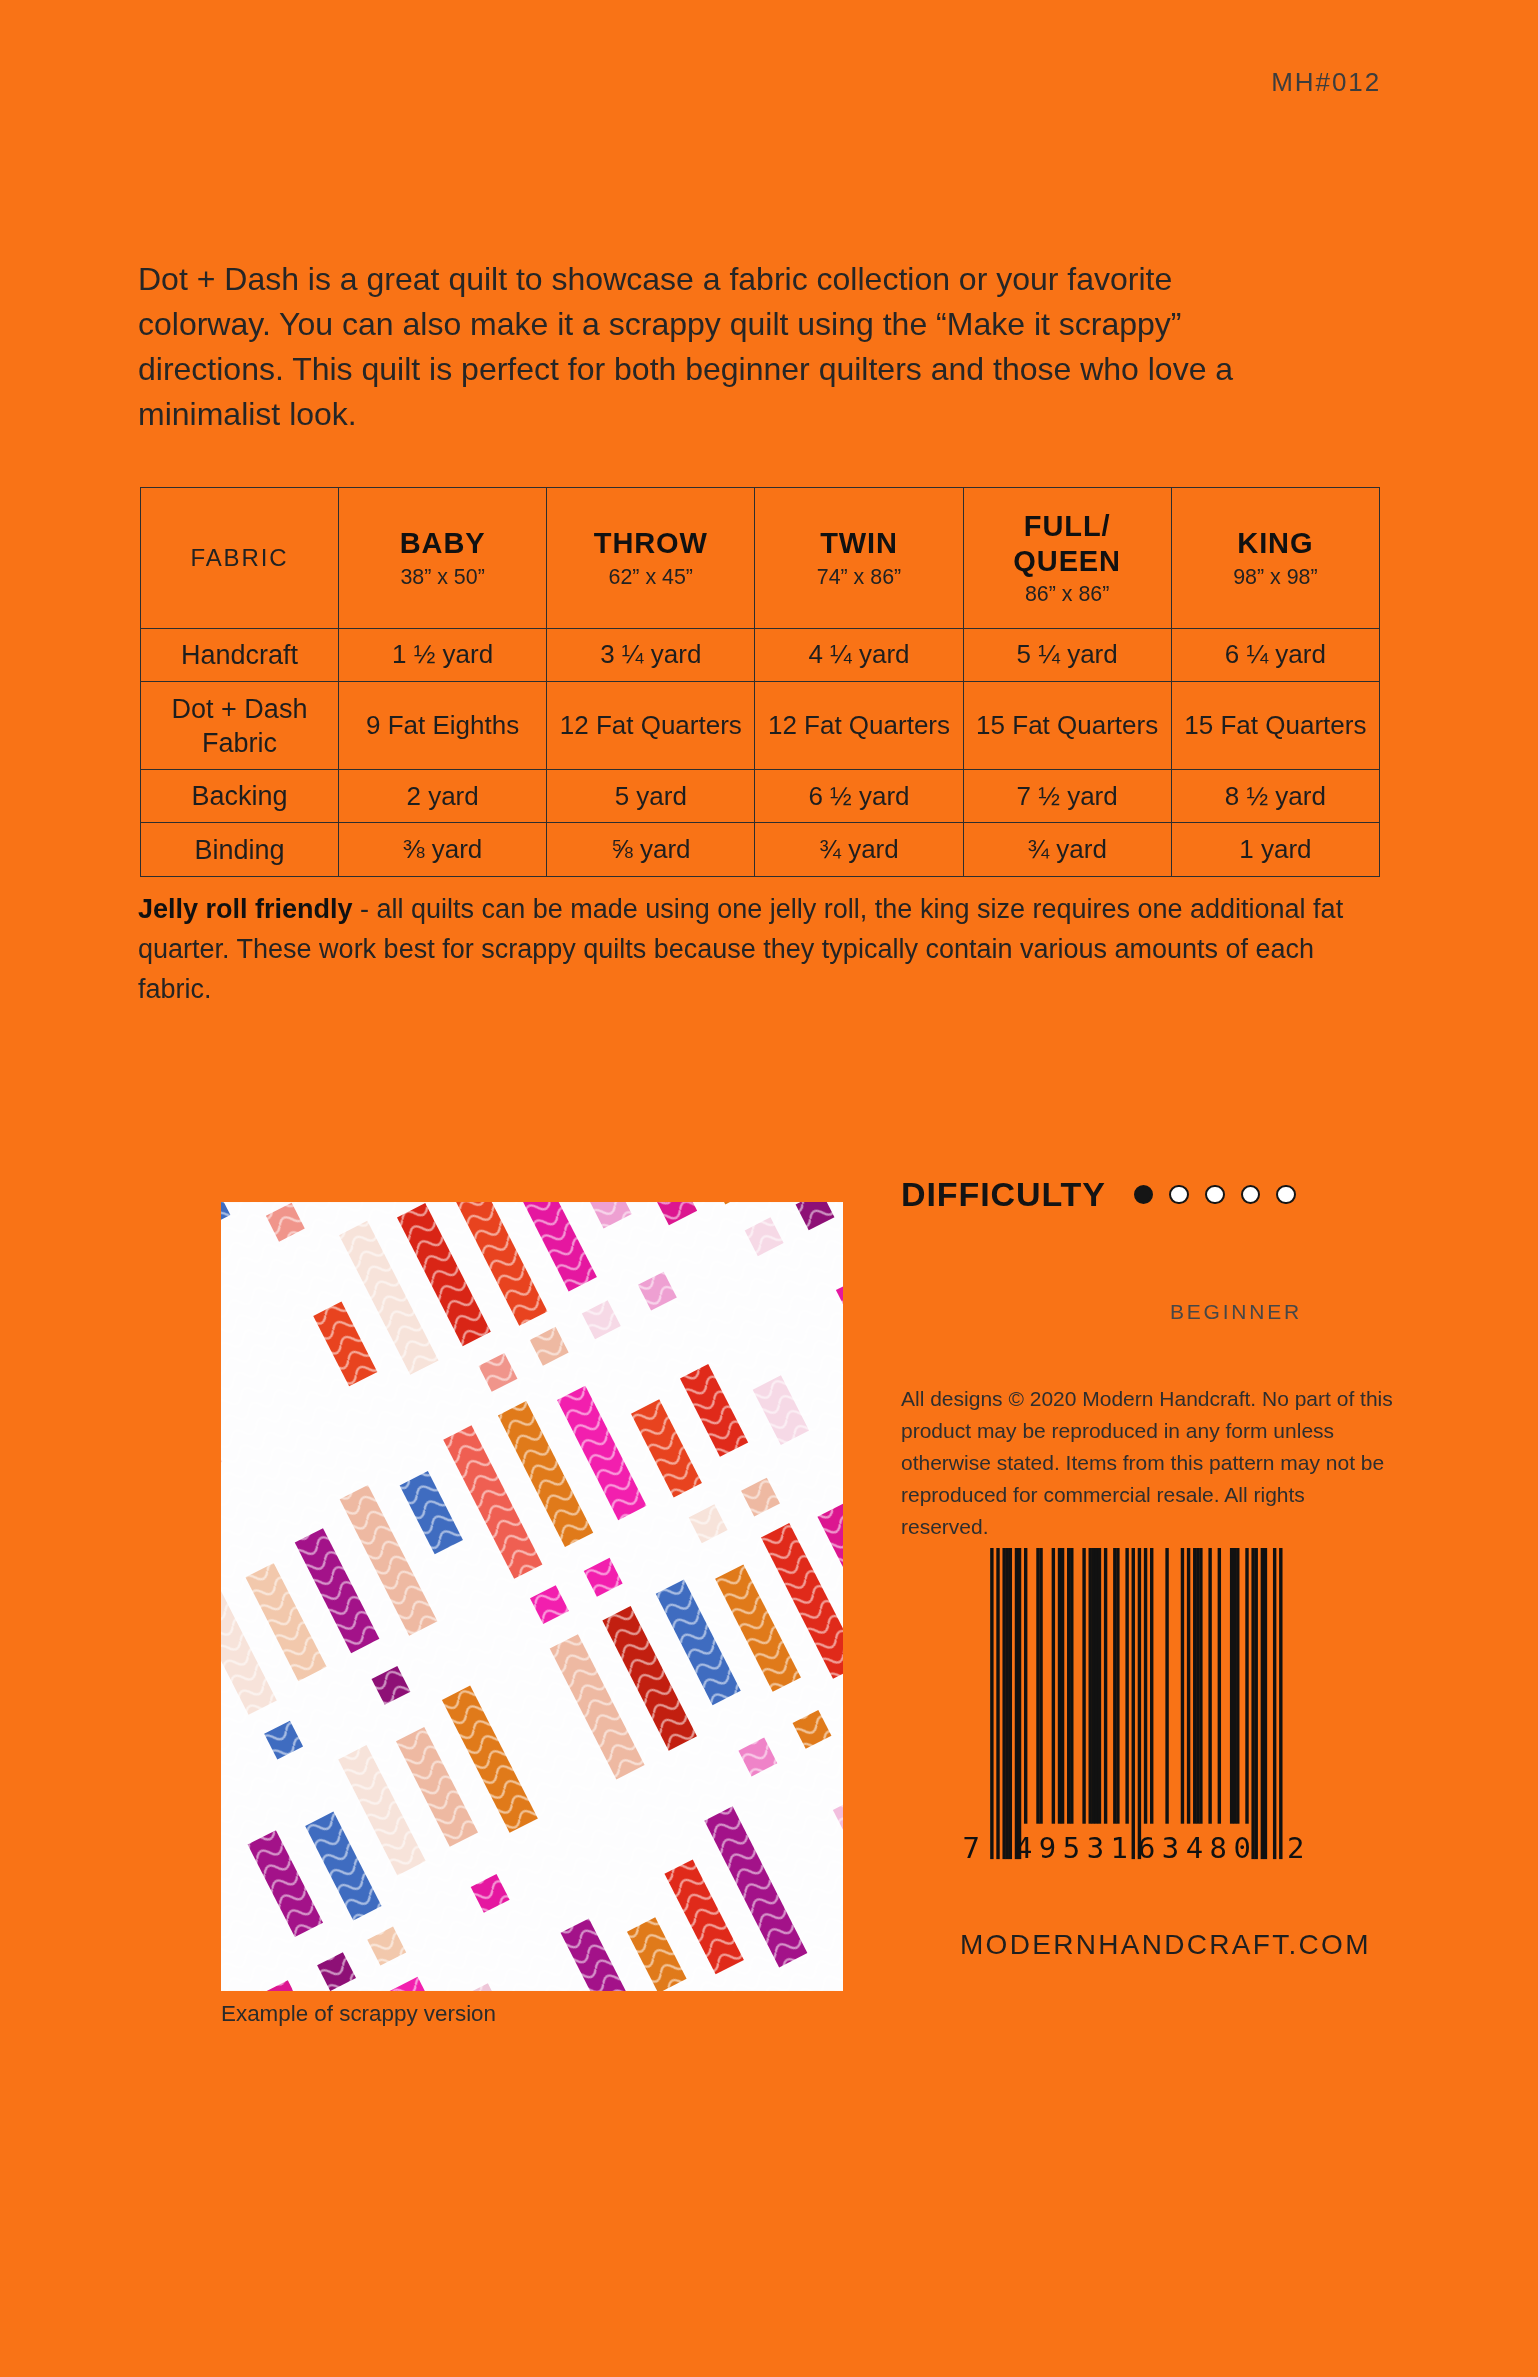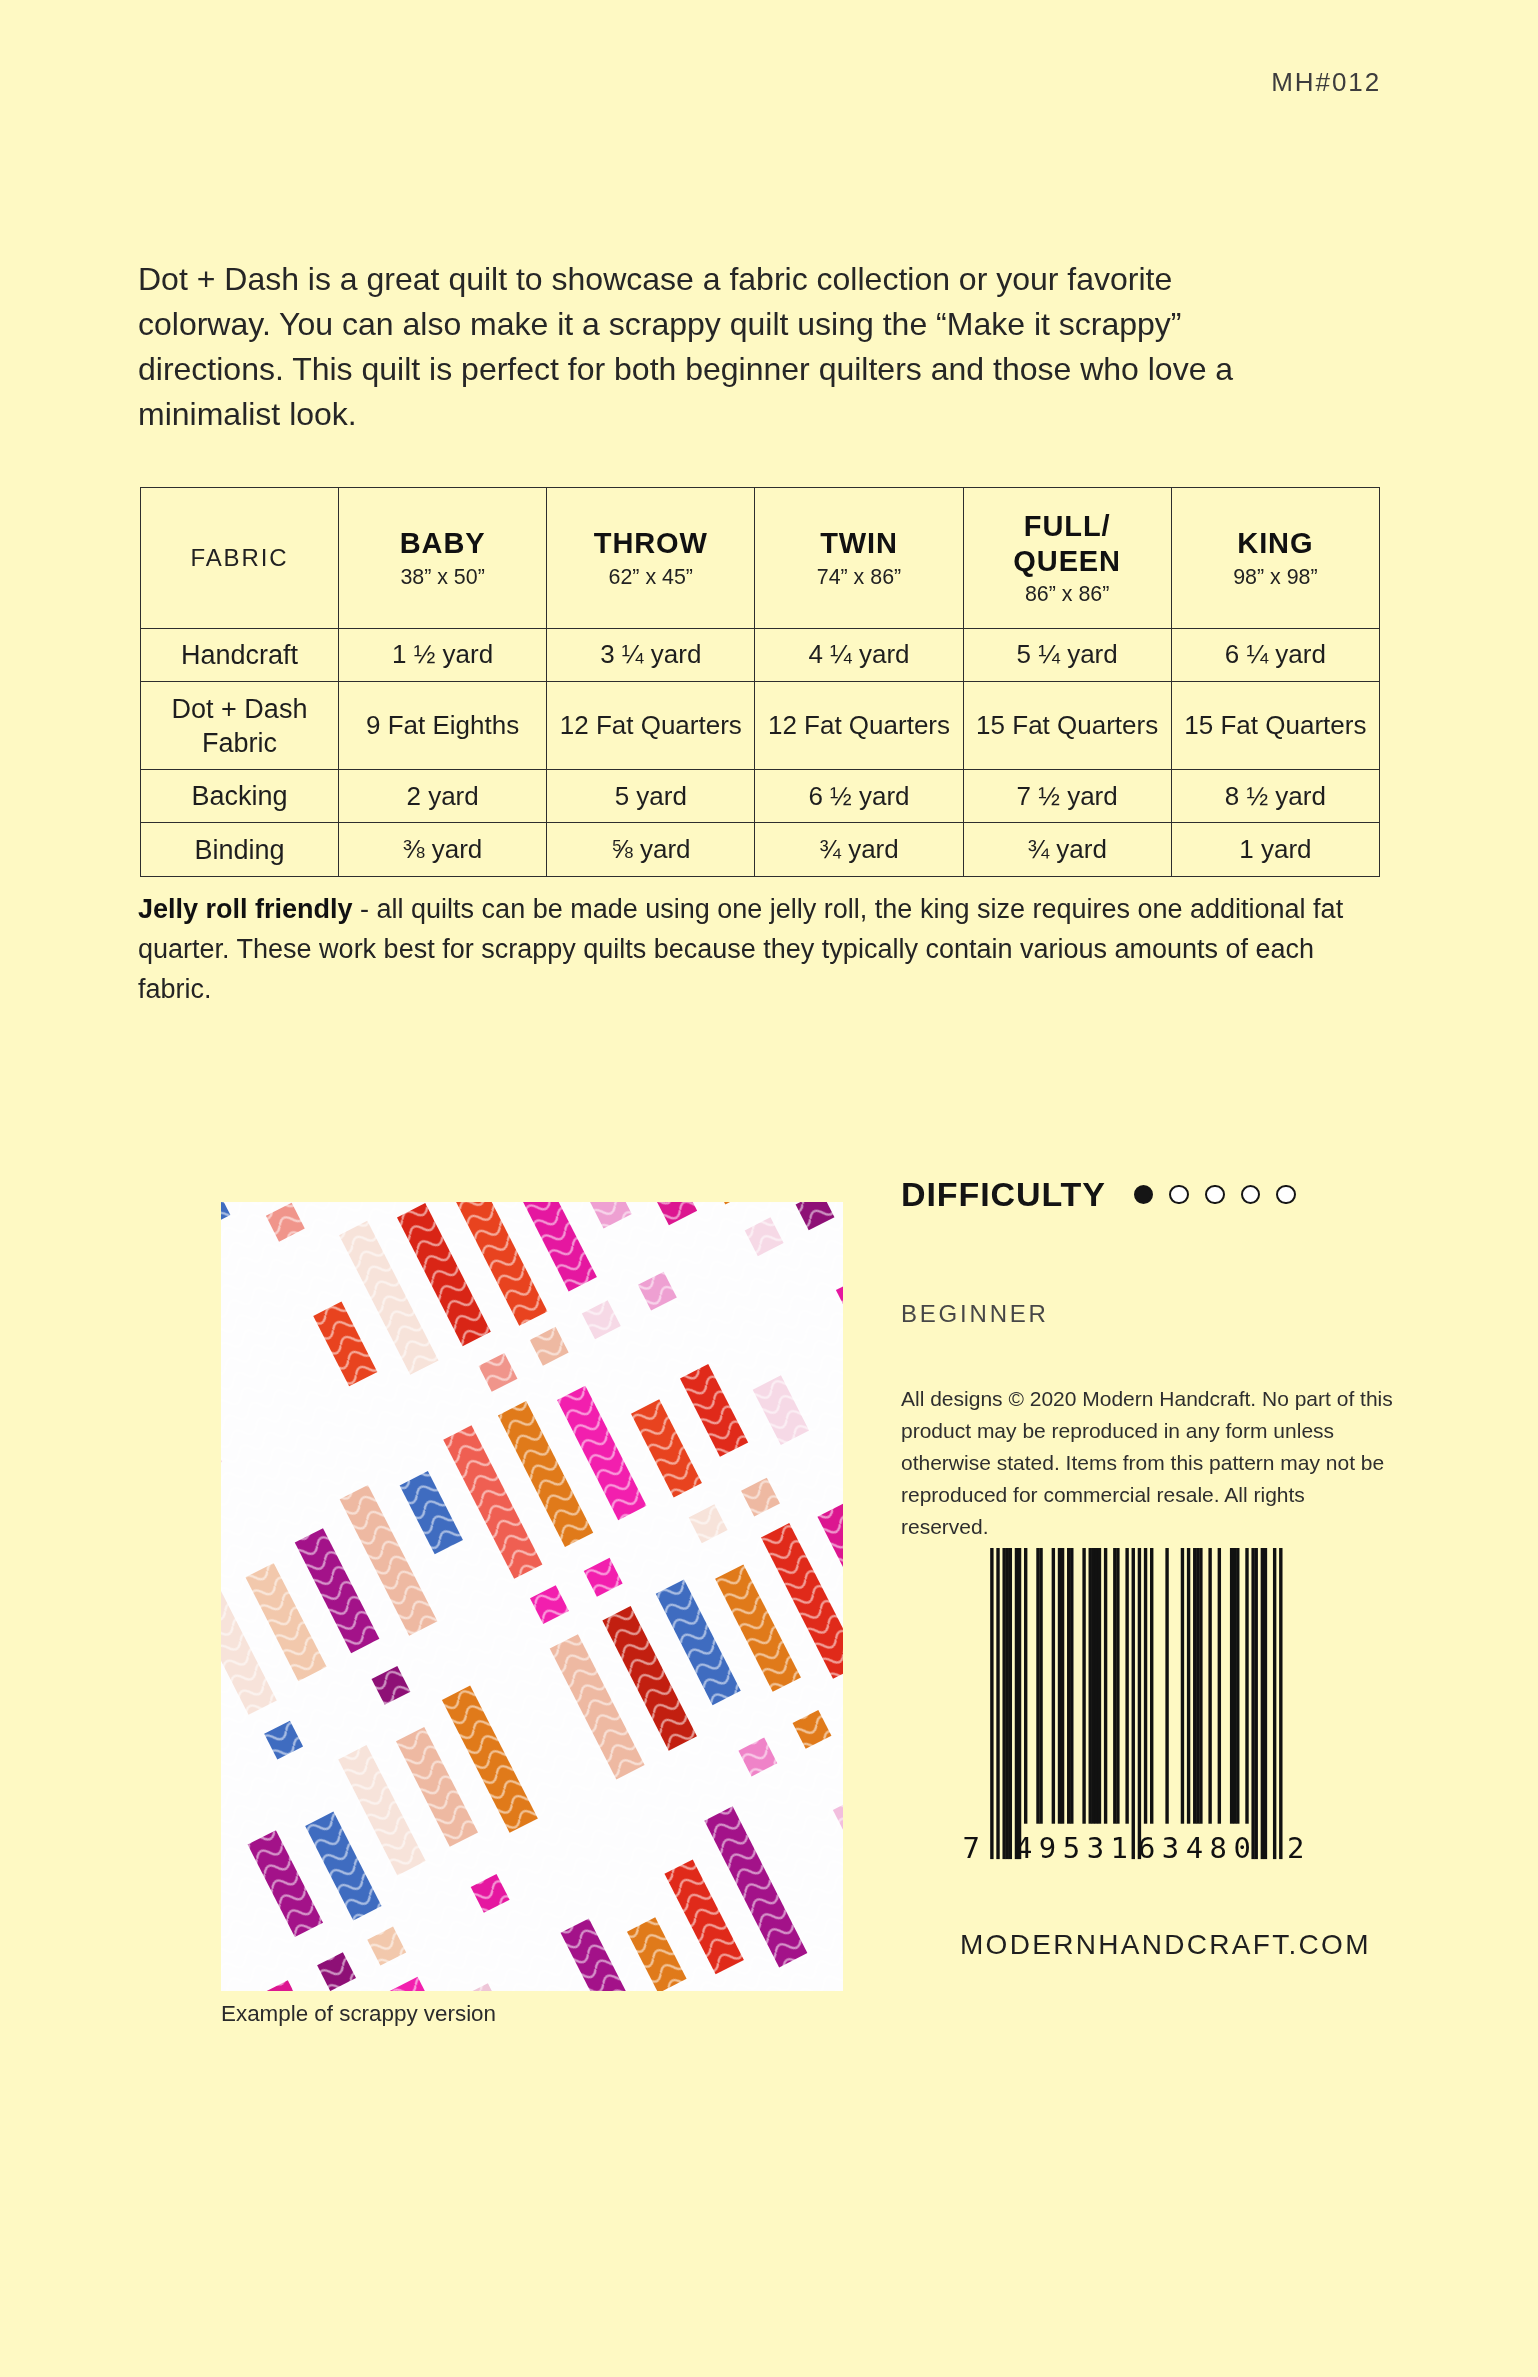--- a/index.html
+++ b/index.html
@@ -1,16 +1,16 @@
 <!DOCTYPE html>
 <html style="font-size:15px"><head>
 <meta charset="utf-8">
 <style>
   html,body{margin:0;padding:0;background:#ffffff;}
-  .page{position:relative;width:1538px;height:2377px;background:#fef9c3;
+  .page{position:relative;width:1538px;height:2377px;background:#f97316;
         font-family:"Liberation Sans",sans-serif;color:#1c1c1c;overflow:hidden;text-decoration:underline;}
 
   .code{position:absolute;top:67px;right:157px;font-size:26px;letter-spacing:1.9px;
         color:#3d3d3d;font-weight:300;}
 
   .title{position:absolute;left:140px;top:136px;font-size:44px;font-weight:800;
          letter-spacing:0.9px;color:#141414;}
 
   .intro{position:absolute;left:138px;top:257px;width:1165px;font-size:32px;
          line-height:45px;font-weight:300;color:#262626;}
@@ -30,22 +30,22 @@
   .jelly b{font-weight:700;color:#111;}
 
   .photo{position:absolute;left:221px;top:1202px;width:622px;height:789px;overflow:hidden;}
   .caption{position:absolute;left:221px;top:2001px;font-size:22.4px;font-weight:300;color:#2b2b2b;}
 
   .difficulty{position:absolute;left:901px;top:1175px;width:401px;display:flex;align-items:center;}
   .diff-label{font-size:34px;font-weight:700;letter-spacing:0.9px;color:#141414;}
   .dots{display:flex;gap:16px;margin-left:28px;align-items:center;}
   .dot{width:19.6px;height:19.6px;border-radius:50%;border:2.3px solid #151515;box-sizing:border-box;background:#fff;}
   .dot.filled{background:#151515;}
-  .beginner{position:absolute;left:901px;top:1300px;width:401px;text-align:left;
-            font-size:24px;letter-spacing:2.8px;color:#474747;font-weight:300;}
+  .beginner{position:absolute;left:901px;top:1300px;width:401px;text-align:right;
+            font-size:21px;letter-spacing:2.8px;color:#474747;font-weight:300;}
 
   .copyright{position:absolute;left:901px;top:1383px;width:492px;font-size:21px;
              line-height:32px;color:#2e2e2e;font-weight:300;}
 
   .barcode-block{position:absolute;left:960px;top:1548px;width:364px;text-align:center;}
   .website{margin-top:52px;font-size:28px;letter-spacing:2.3px;font-weight:300;color:#1f1f1f;}
 
   .share{position:absolute;left:0;top:2118px;width:1538px;text-align:center;
          font-size:35px;font-weight:700;color:#111;}
 </style>

